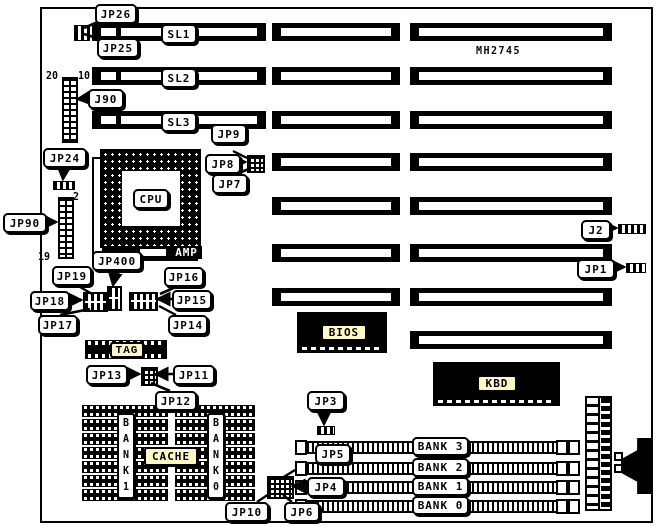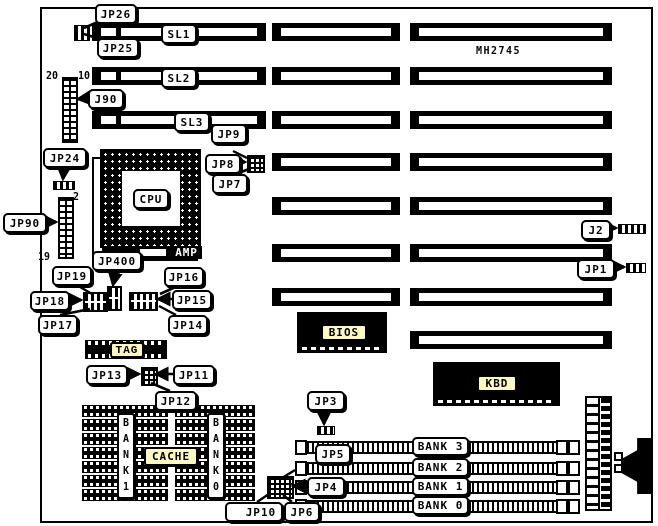--- a/index.html
+++ b/index.html
@@ -141,21 +141,21 @@
   <div class="slot-seg" style="left:410px;top:288px;width:202px;">
       <span class="stripe"></span>
     </div>
 
   <div class="slot-seg" style="left:410px;top:331px;width:202px;">
       <span class="stripe"></span>
     </div>
 
   <div class="callout" style="left:161px;top:24px;width:32px;">SL1</div>
   <div class="callout" style="left:161px;top:68px;width:32px;">SL2</div>
-  <div class="callout" style="left:174px;top:112px;width:32px;">SL3</div>
+  <div class="callout" style="left:161px;top:112px;width:32px;">SL3</div>
 
   <div id="cpu-shadow"></div>
   <div id="cpu-socket">
     <div id="cpu-inner"></div>
   </div>
   <div class="callout" style="left:133px;top:189px;width:32px;">CPU</div>
   <div id="amp-bar">
     <span class="inset"></span>
     <span class="amp-txt">AMP</span>
   </div>
@@ -263,21 +263,21 @@
   <div class="simm-end" style="left:568px;top:499px;"></div>
   <div class="callout banklabel" style="left:412px;top:437px;">BANK 3</div>
   <div class="callout banklabel" style="left:412px;top:458px;">BANK 2</div>
   <div class="callout banklabel" style="left:412px;top:477px;">BANK 1</div>
   <div class="callout banklabel" style="left:412px;top:496px;">BANK 0</div>
 
   <div class="sq3" style="left:267px;top:476px;width:23px;height:19px;"></div>
   <div class="callout" style="left:287px;top:444px;width:32px;margin-left:28px;">JP5</div>
   <div class="callout" style="left:307px;top:477px;width:34px;">JP4</div>
   <div class="callout" style="left:284px;top:502px;width:32px;">JP6</div>
-  <div class="callout" style="left:225px;top:502px;width:40px;padding-left:14px;">JP10</div>
+  <div class="callout" style="left:225px;top:502px;width:40px;">JP10</div>
 
   <div id="pwr">
     <span class="l"></span>
       <span class="r"></span>
   </div>
 
   <div id="din"></div>
   <div class="din-notch" style="left:614px;top:452px;"></div>
   <div class="din-notch" style="left:614px;top:464px;"></div>
 

